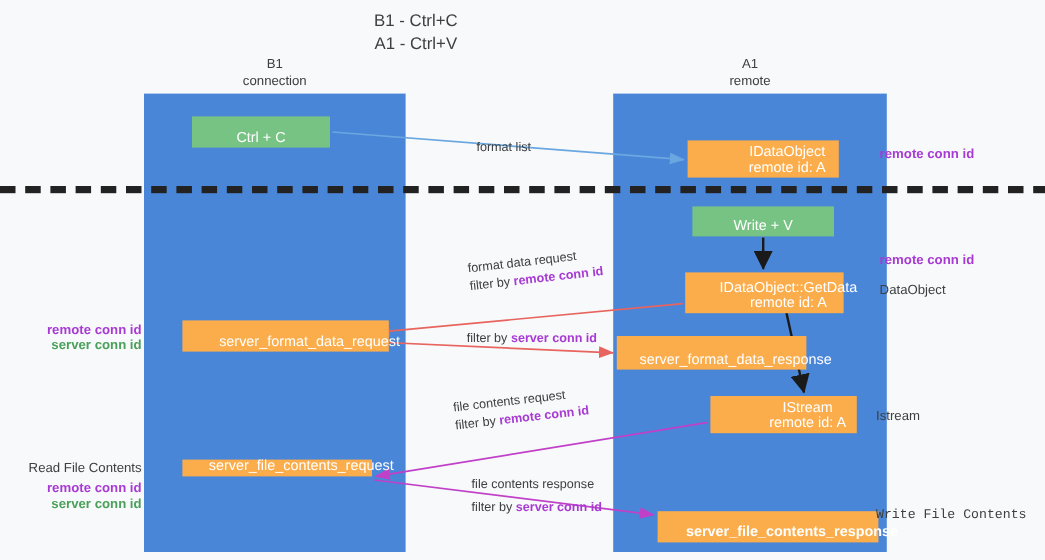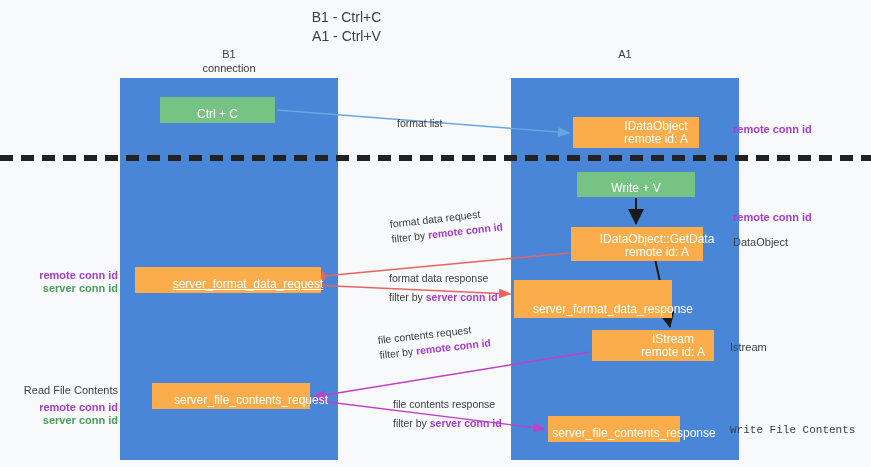--- a/index.html
+++ b/index.html
@@ -63,25 +63,25 @@
     padding: 2px 4px;
   }
   .node.green  { background: #77c383; }
   .node.orange { background: #fbad4b; padding-left: 44px; }
   .node .ln2 { font-weight: normal; }
 
   #n-ctrlc  { left: 160px; top: 97px;  width: 115px; height: 26px; }
   #n-ido    { left: 573px; top: 117px; width: 126px; height: 31px; }
   #n-ctrlv  { left: 577px; top: 172px; width: 118px; height: 25px; }
   #n-getdata{ left: 571px; top: 227px; width: 132px; height: 34px; }
-  #n-sfdreq { left: 135px; top: 267px; width: 186px; height: 26px; text-decoration: underline; }
-  #n-sfdres { left: 514px; top: 280px; width: 158px; height: 38px; }
+  #n-sfdreq { left: 152px; top: 267px; width: 172px; height: 26px; }
+  #n-sfdres { left: 514px; top: 280px; width: 158px; height: 28px; }
   #n-istream{ left: 592px; top: 330px; width: 122px; height: 31px; }
-  #n-sfcreq { left: 152px; top: 383px; width: 158px; height: 26px; }
-  #n-sfcres { left: 548px; top: 416px; width: 132px; height: 26px; }
+  #n-sfcreq { left: 152px; top: 383px; width: 158px; height: 14px; }
+  #n-sfcres { left: 548px; top: 426px; width: 184px; height: 26px; font-weight: bold; }
 
   
   .side-note {
     font-size: 11px;
     line-height: 13px;
   }
   .purple { color: #a83ad4; font-weight: bold; }
   .green-t { color: #4aa05a; font-weight: bold; }
   .plain  { color: #3c4043; }
 
@@ -137,20 +137,21 @@
     <div>B1 - Ctrl+C</div>
     <div>A1 - Ctrl+V</div>
   </div>
 
   <div class="abs col-header" id="hdr-b1">
     <div>B1</div>
     <div>connection</div>
   </div>
   <div class="abs col-header" id="hdr-a1">
     <div>A1</div>
+    <div>remote</div>
   </div>
 
   <svg class="abs" id="wires" viewBox="0 0 871 467">
     <defs>
       <marker id="ar-blue" markerWidth="9" markerHeight="7" refX="8.5" refY="3.5" orient="auto">
         <polygon points="0 0, 9 3.5, 0 7" fill="#6aa7e0"></polygon>
       </marker>
       <marker id="ar-red" markerWidth="9" markerHeight="7" refX="8.5" refY="3.5" orient="auto">
         <polygon points="0 0, 9 3.5, 0 7" fill="#e8645f"></polygon>
       </marker>
@@ -223,21 +224,20 @@
   </div>
 
   <div class="abs edge-label" id="lbl-fdreq">
     <div>format data request</div>
     <div>
       <span>filter by </span><span class="hl hl-purple">remote conn id</span>
     </div>
   </div>
 
   <div class="abs edge-label" id="lbl-fdres">
-    <div>format data response</div>
     <div style="height:4px"></div>
     <div>
       <span>filter by </span><span class="hl hl-purple">server conn id</span>
     </div>
   </div>
 
   <div class="abs edge-label" id="lbl-fcreq">
     <div>file contents request</div>
     <div>
       <span>filter by </span><span class="hl hl-purple">remote conn id</span>

